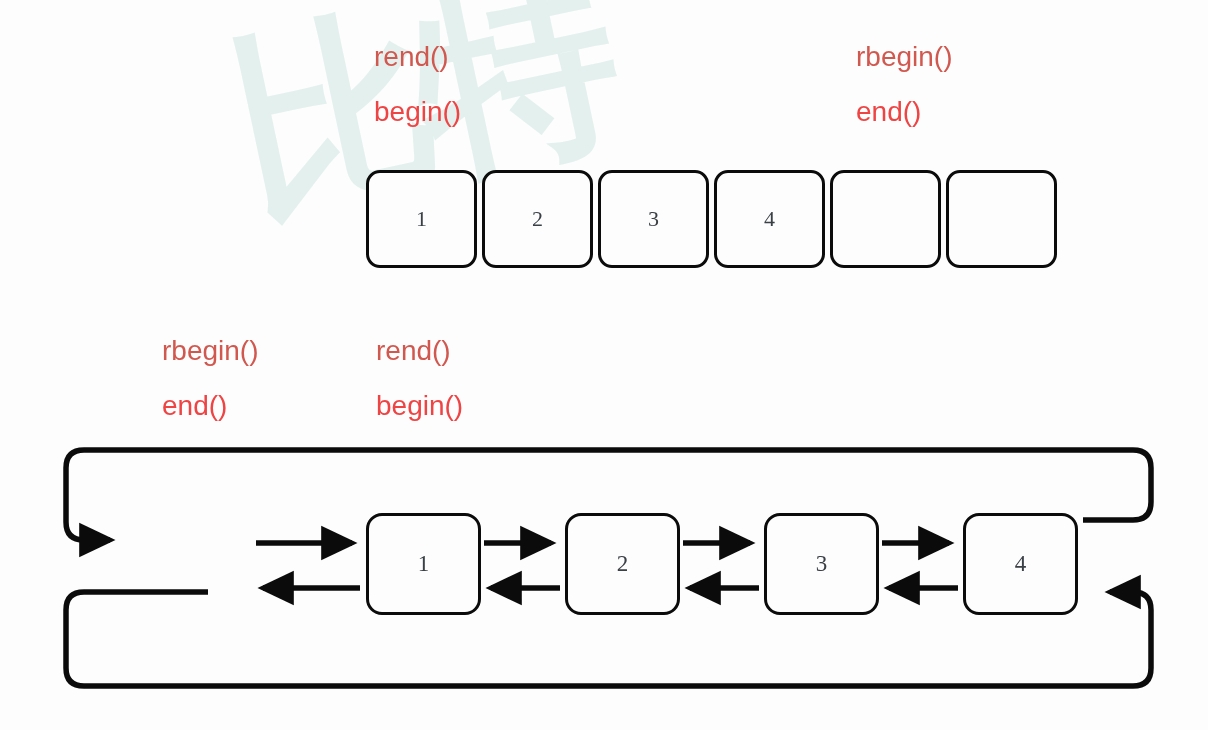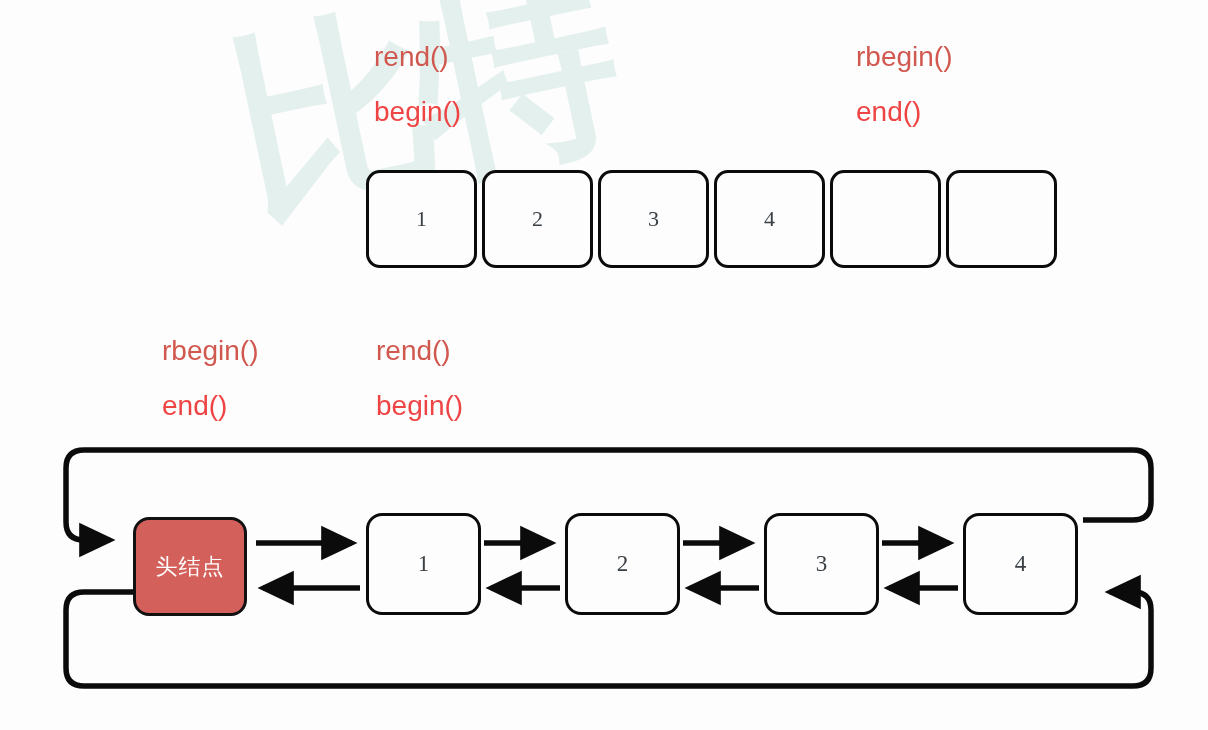--- a/index.html
+++ b/index.html
@@ -137,19 +137,18 @@
 
     <line x1="683" y1="543" x2="750" y2="543" stroke="#0b0b0b" stroke-width="5.5" marker-end="url(#arrowHead)"></line>
 
     <line x1="759" y1="588" x2="690" y2="588" stroke="#0b0b0b" stroke-width="5.5" marker-end="url(#arrowHead)"></line>
 
     <line x1="882" y1="543" x2="949" y2="543" stroke="#0b0b0b" stroke-width="5.5" marker-end="url(#arrowHead)"></line>
 
     <line x1="958" y1="588" x2="889" y2="588" stroke="#0b0b0b" stroke-width="5.5" marker-end="url(#arrowHead)"></line>
   </svg>
 
-  <div class="box node head" style="left:133px; top:517px; width:114px; height:99px;">头结点</div>
   <div class="box node" style="left:366px; top:513px; width:115px; height:102px;">1</div>
   <div class="box node" style="left:565px; top:513px; width:115px; height:102px;">2</div>
   <div class="box node" style="left:764px; top:513px; width:115px; height:102px;">3</div>
   <div class="box node" style="left:963px; top:513px; width:115px; height:102px;">4</div>
 
 </div>
 
 </body></html>

